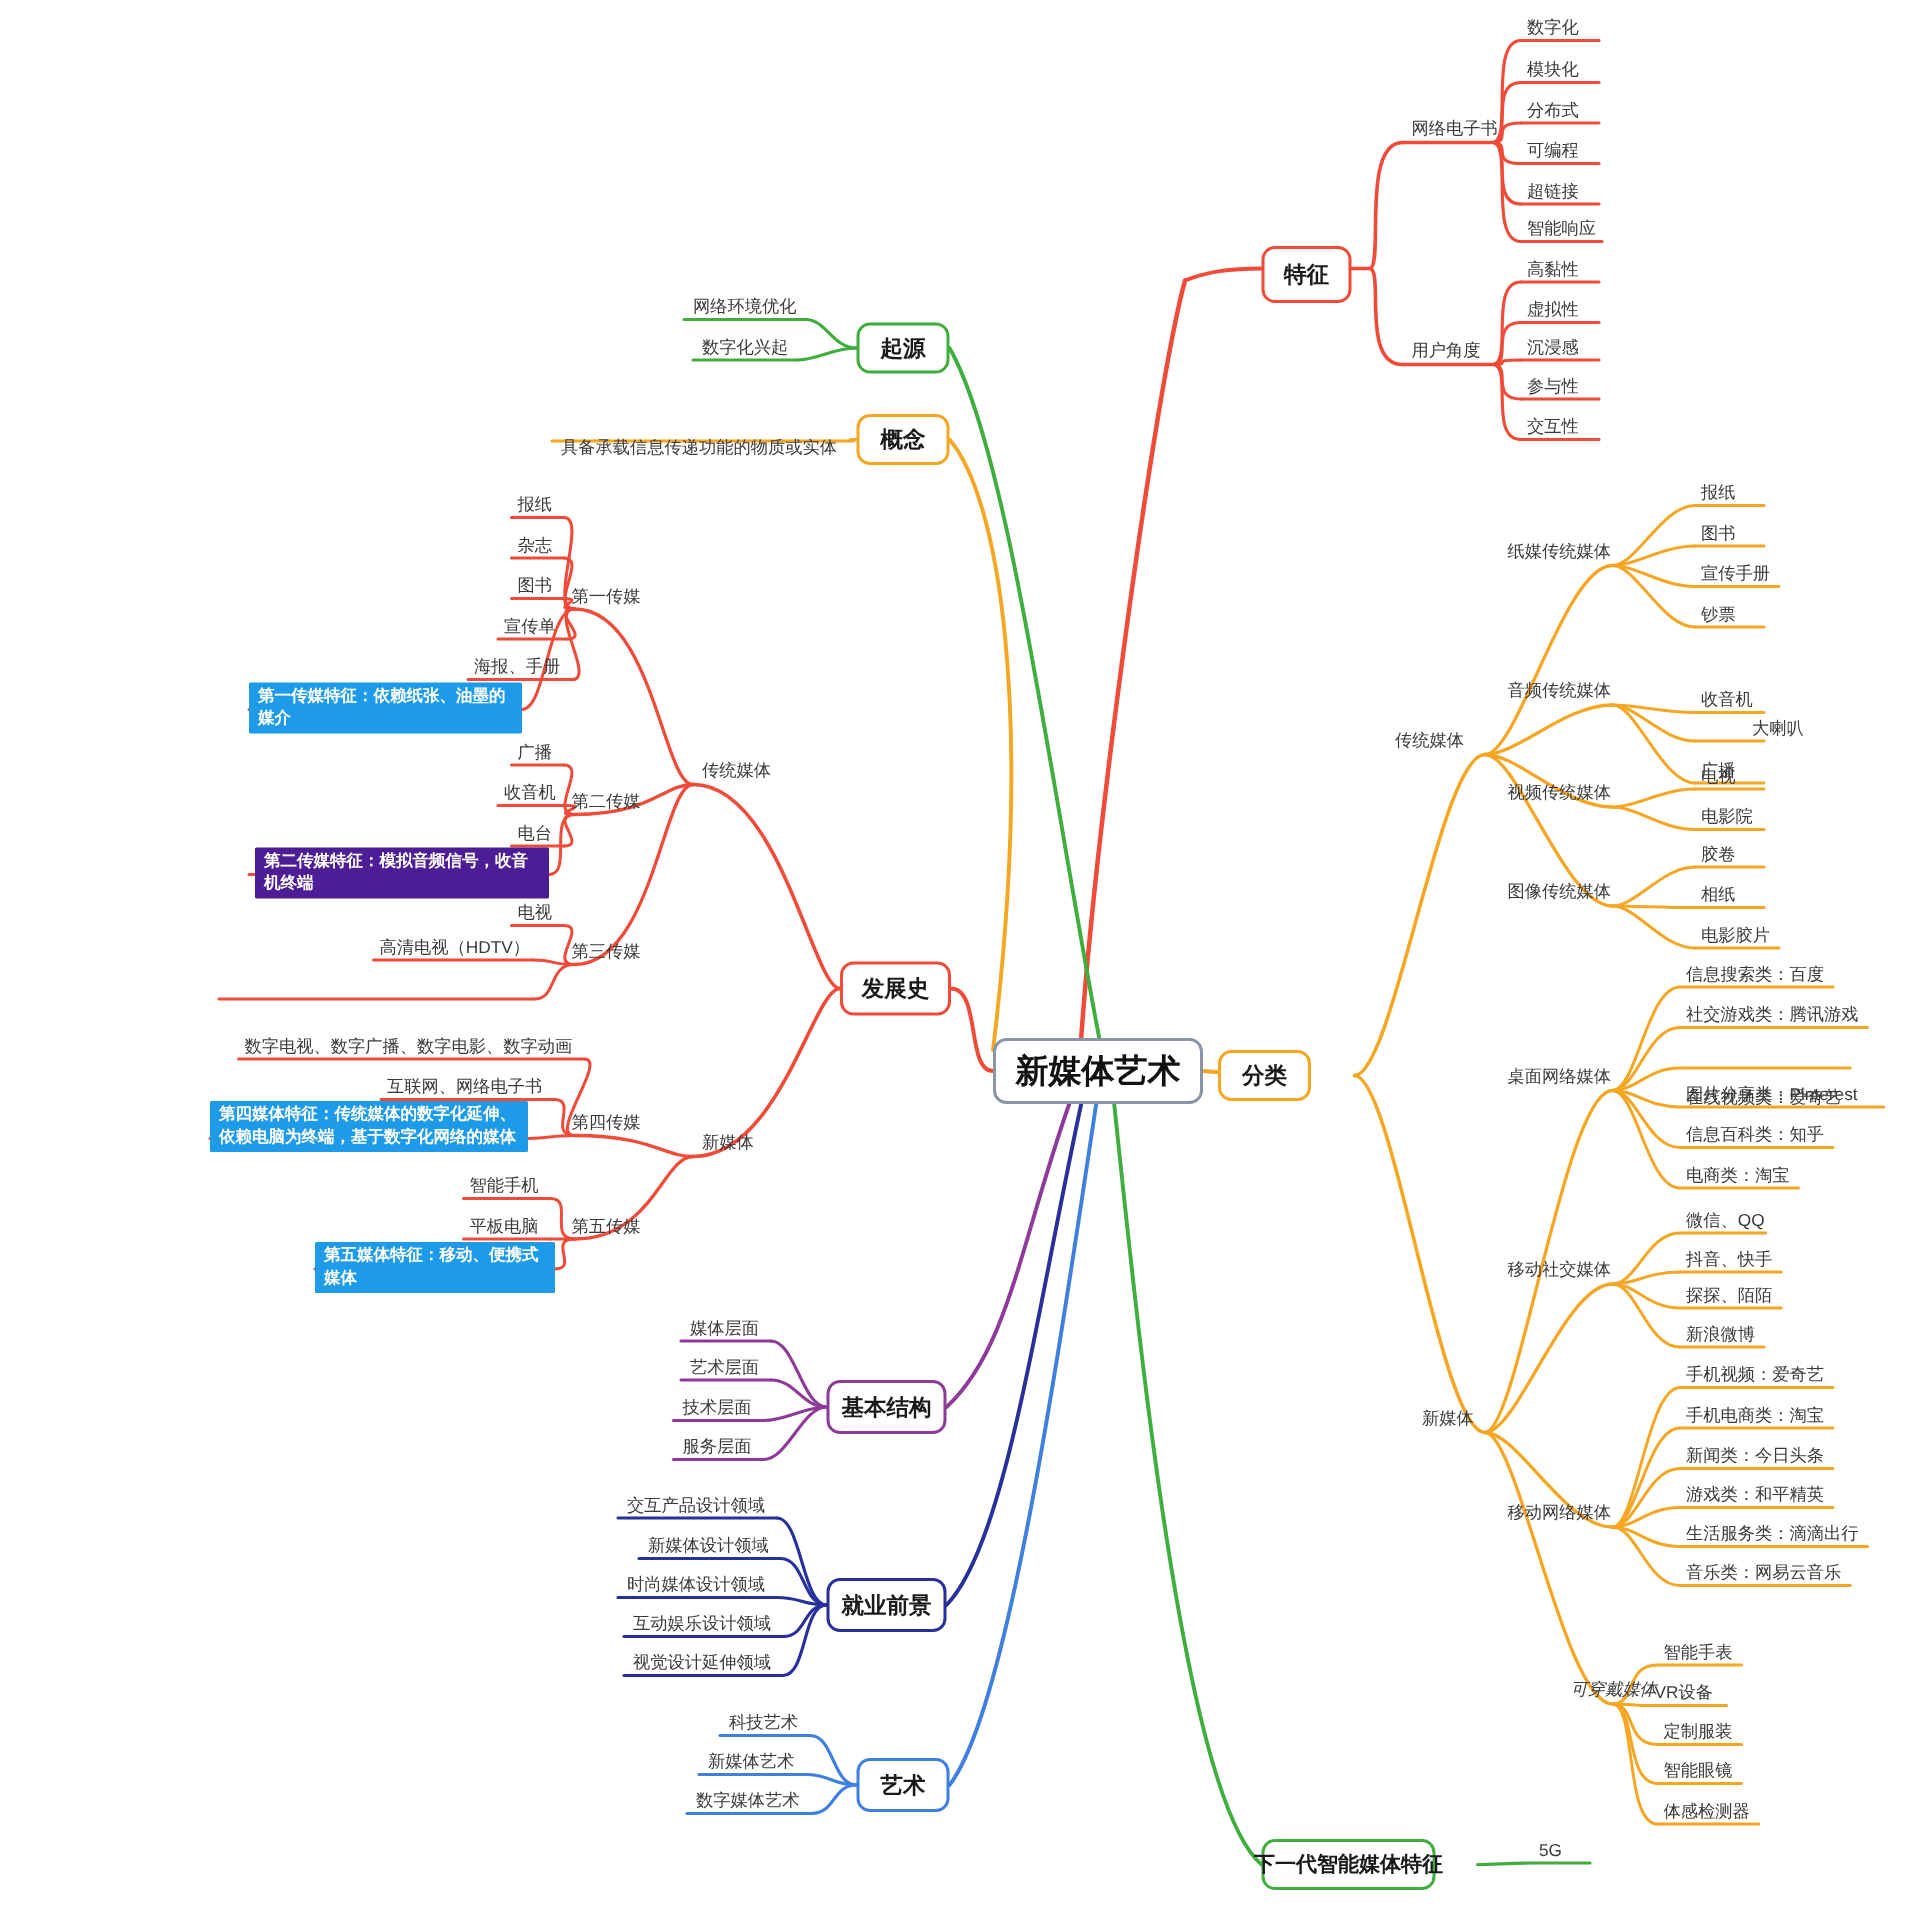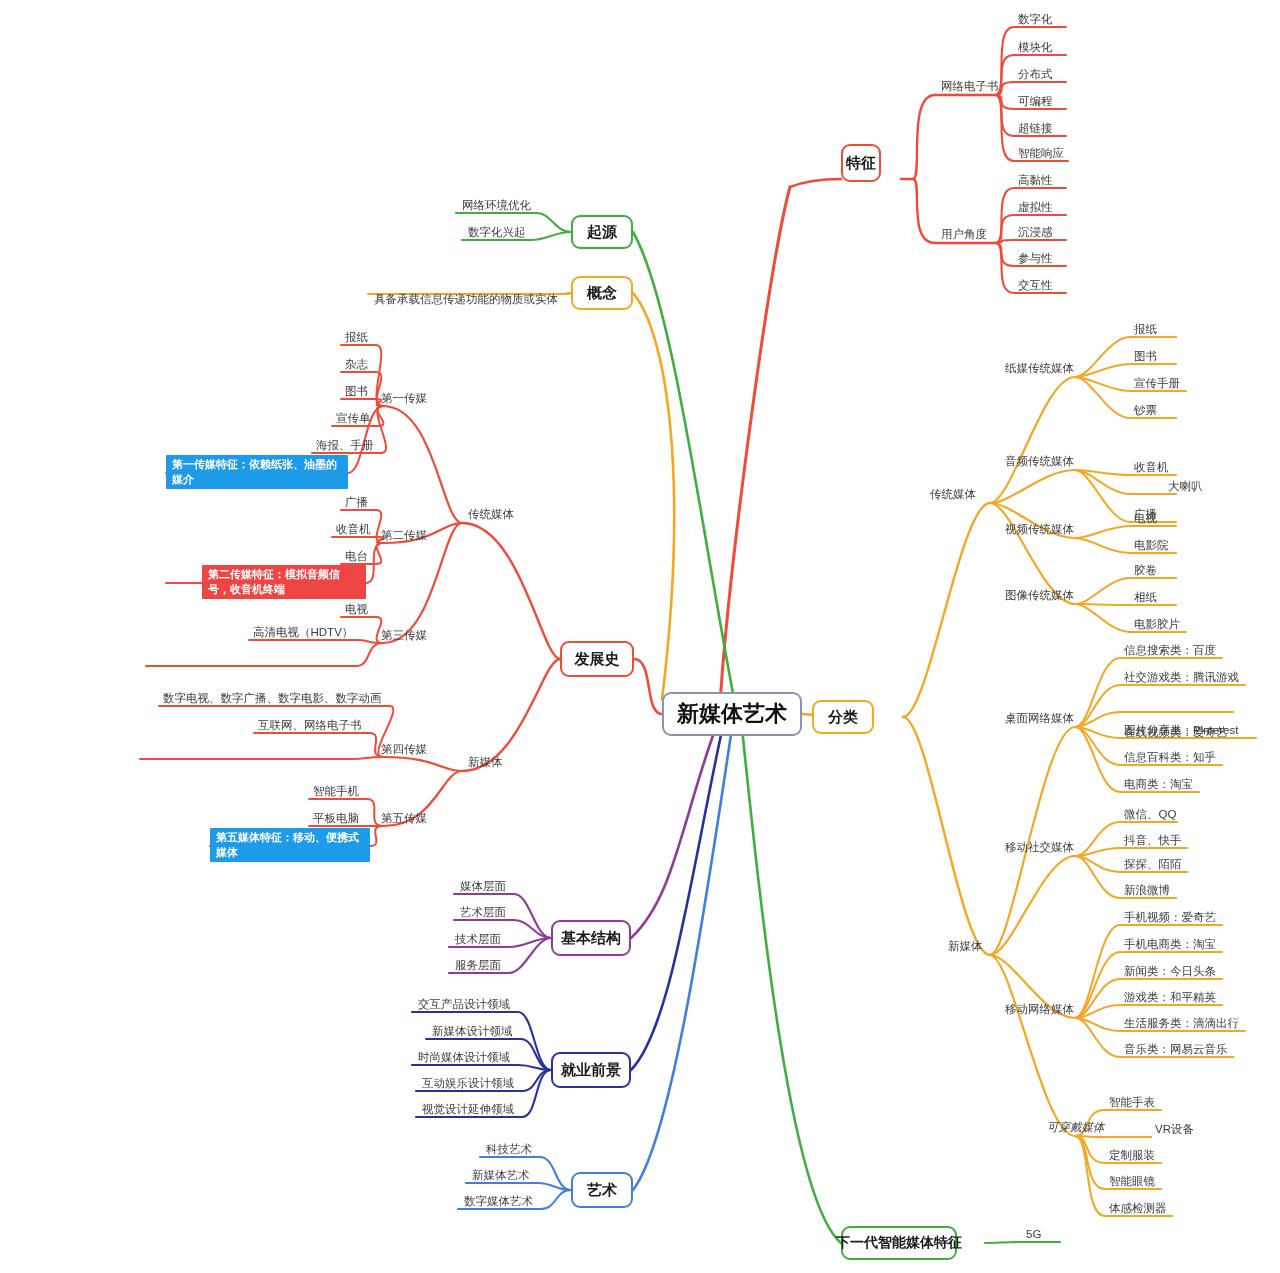--- a/index.html
+++ b/index.html
@@ -209,21 +209,21 @@
       <path d="M 480 1157 L 540 1157" stroke="#3F7FE0" fill="none" stroke-width="2.1" stroke-linecap="round"></path>
       <path d="M 571 1190 C 555 1190, 553.5 1183, 537.5 1183" stroke="#3F7FE0" fill="none" stroke-width="2.1" stroke-linecap="round"></path>
       <path d="M 466 1183 L 537.5 1183" stroke="#3F7FE0" fill="none" stroke-width="2.1" stroke-linecap="round"></path>
       <path d="M 571 1190 C 555 1190, 557 1209, 541 1209" stroke="#3F7FE0" fill="none" stroke-width="2.1" stroke-linecap="round"></path>
       <path d="M 458 1209 L 541 1209" stroke="#3F7FE0" fill="none" stroke-width="2.1" stroke-linecap="round"></path>
       <path d="M 742.8 736 C 760 900, 790 1200, 841 1243" stroke="#3FAE3F" fill="none" stroke-width="2.6" stroke-linecap="round"></path>
       <path d="M 985 1243 C 997 1243, 1006 1242, 1022 1242" stroke="#3FAE3F" fill="none" stroke-width="2.1" stroke-linecap="round"></path>
       <path d="M 1022 1242 L 1060 1242" stroke="#3FAE3F" fill="none" stroke-width="2.1" stroke-linecap="round"></path>
     </svg>
 <div class="node root" style="left: 662px; top: 692px; width: 140px; height: 44px; border-color: rgb(138, 150, 168);">新媒体艺术</div>
-    <div class="node boxed" style="left: 841px; top: 144px; width: 40px; height: 38px; border-color: rgb(240, 74, 56); font-size: 15px;">特征</div>
+    <div class="node boxed" style="left: 841px; top: 164px; width: 60px; height: 38px; border-color: rgb(240, 74, 56); font-size: 15px;">特征</div>
     <div class="node leaf" style="left: 941px; top: 79px;">网络电子书</div>
     <div class="node leaf" style="left: 1018px; top: 12px;">数字化</div>
     <div class="node leaf" style="left: 1018px; top: 40px;">模块化</div>
     <div class="node leaf" style="left: 1018px; top: 67px;">分布式</div>
     <div class="node leaf" style="left: 1018px; top: 94px;">可编程</div>
     <div class="node leaf" style="left: 1018px; top: 121px;">超链接</div>
     <div class="node leaf" style="left: 1018px; top: 146px;">智能响应</div>
     <div class="node leaf" style="left: 941px; top: 227px;">用户角度</div>
     <div class="node leaf" style="left: 1018px; top: 173px;">高黏性</div>
     <div class="node leaf" style="left: 1018px; top: 200px;">虚拟性</div>
@@ -242,27 +242,28 @@
     <div class="node leaf" style="left: 345px; top: 330px;">报纸</div>
     <div class="node leaf" style="left: 345px; top: 357px;">杂志</div>
     <div class="node leaf" style="left: 345px; top: 384px;">图书</div>
     <div class="node leaf" style="left: 336px; top: 411px;">宣传单</div>
     <div class="node leaf" style="left: 316px; top: 438px;">海报、手册</div>
     <div class="node hl" style="left: auto; right: 932px; top: 455px; background: rgb(30, 155, 232); width: 182px; white-space: normal;">第一传媒特征：依赖纸张、油墨的媒介</div>
     <div class="node leaf" style="left: 381px; top: 528px;">第二传媒</div>
     <div class="node leaf" style="left: 345px; top: 495px;">广播</div>
     <div class="node leaf" style="left: 336px; top: 522px;">收音机</div>
     <div class="node leaf" style="left: 345px; top: 549px;">电台</div>
-    <div class="node hl" style="left: auto; right: 914px; top: 565px; background: #ef4444; width: 164px; white-space: normal;">第二传媒特征：模拟音频信号，收音机终端</div>
+    <div class="node hl" style="left: auto; right: 914px; top: 565px; background: #4c1d95; width: 196px; white-space: normal;">第二传媒特征：模拟音频信号，收音机终端</div>
     <div class="node leaf" style="left: 381px; top: 628px;">第三传媒</div>
     <div class="node leaf" style="left: 345px; top: 602px;">电视</div>
     <div class="node leaf" style="left: 253px; top: 625px;">高清电视（HDTV）</div>
     <div class="node leaf" style="left: 381px; top: 742px;">第四传媒</div>
     <div class="node leaf" style="left: 163px; top: 691px;">数字电视、数字广播、数字电影、数字动画</div>
     <div class="node leaf" style="left: 258px; top: 718px;">互联网、网络电子书</div>
+    <div class="node hl" style="left: auto; right: 928px; top: 734px; background: rgb(30, 155, 232); width: 212px; white-space: normal;">第四媒体特征：传统媒体的数字化延伸、依赖电脑为终端，基于数字化网络的媒体</div>
     <div class="node leaf" style="left: 381px; top: 811px;">第五传媒</div>
     <div class="node leaf" style="left: 313px; top: 784px;">智能手机</div>
     <div class="node leaf" style="left: 313px; top: 811px;">平板电脑</div>
     <div class="node hl" style="left: auto; right: 910px; top: 828px; background: rgb(30, 155, 232); width: 160px; white-space: normal;">第五媒体特征：移动、便携式媒体</div>
     <div class="node boxed" style="left: 812px; top: 700px; width: 62px; height: 34px; border-color: rgb(245, 166, 35); font-size: 15px;">分类</div>
     <div class="node leaf" style="left: 930px; top: 487px;">传统媒体</div>
     <div class="node leaf" style="left: 948px; top: 939px;">新媒体</div>
     <div class="node leaf" style="left: 1005px; top: 361px;">纸媒传统媒体</div>
     <div class="node leaf" style="left: 1134px; top: 322px;">报纸</div>
     <div class="node leaf" style="left: 1134px; top: 349px;">图书</div>
@@ -293,21 +294,21 @@
     <div class="node leaf" style="left: 1124px; top: 883px;">新浪微博</div>
     <div class="node leaf" style="left: 1005px; top: 1002px;">移动网络媒体</div>
     <div class="node leaf" style="left: 1124px; top: 910px;">手机视频：爱奇艺</div>
     <div class="node leaf" style="left: 1124px; top: 937px;">手机电商类：淘宝</div>
     <div class="node leaf" style="left: 1124px; top: 964px;">新闻类：今日头条</div>
     <div class="node leaf" style="left: 1124px; top: 990px;">游戏类：和平精英</div>
     <div class="node leaf" style="left: 1124px; top: 1016px;">生活服务类：滴滴出行</div>
     <div class="node leaf" style="left: 1124px; top: 1042px;">音乐类：网易云音乐</div>
     <div class="node leaf" style="left: 1047px; top: 1120px; font-style: italic;">可穿戴媒体</div>
     <div class="node leaf" style="left: 1109px; top: 1095px;">智能手表</div>
-    <div class="node leaf" style="left: 1155px; top: 1122px;">VR设备</div>
+    <div class="node leaf" style="left: 1103px; top: 1122px;">VR设备</div>
     <div class="node leaf" style="left: 1109px; top: 1148px;">定制服装</div>
     <div class="node leaf" style="left: 1109px; top: 1174px;">智能眼镜</div>
     <div class="node leaf" style="left: 1109px; top: 1201px;">体感检测器</div>
     <div class="node boxed" style="left: 551px; top: 920px; width: 80px; height: 36px; border-color: rgb(142, 58, 153); font-size: 15px;">基本结构</div>
     <div class="node leaf" style="left: 460px; top: 879px;">媒体层面</div>
     <div class="node leaf" style="left: 460px; top: 905px;">艺术层面</div>
     <div class="node leaf" style="left: 455px; top: 932px;">技术层面</div>
     <div class="node leaf" style="left: 455px; top: 958px;">服务层面</div>
     <div class="node boxed" style="left: 551px; top: 1052px; width: 80px; height: 36px; border-color: rgb(39, 48, 155); font-size: 15px;">就业前景</div>
     <div class="node leaf" style="left: 418px; top: 997px;">交互产品设计领域</div>

